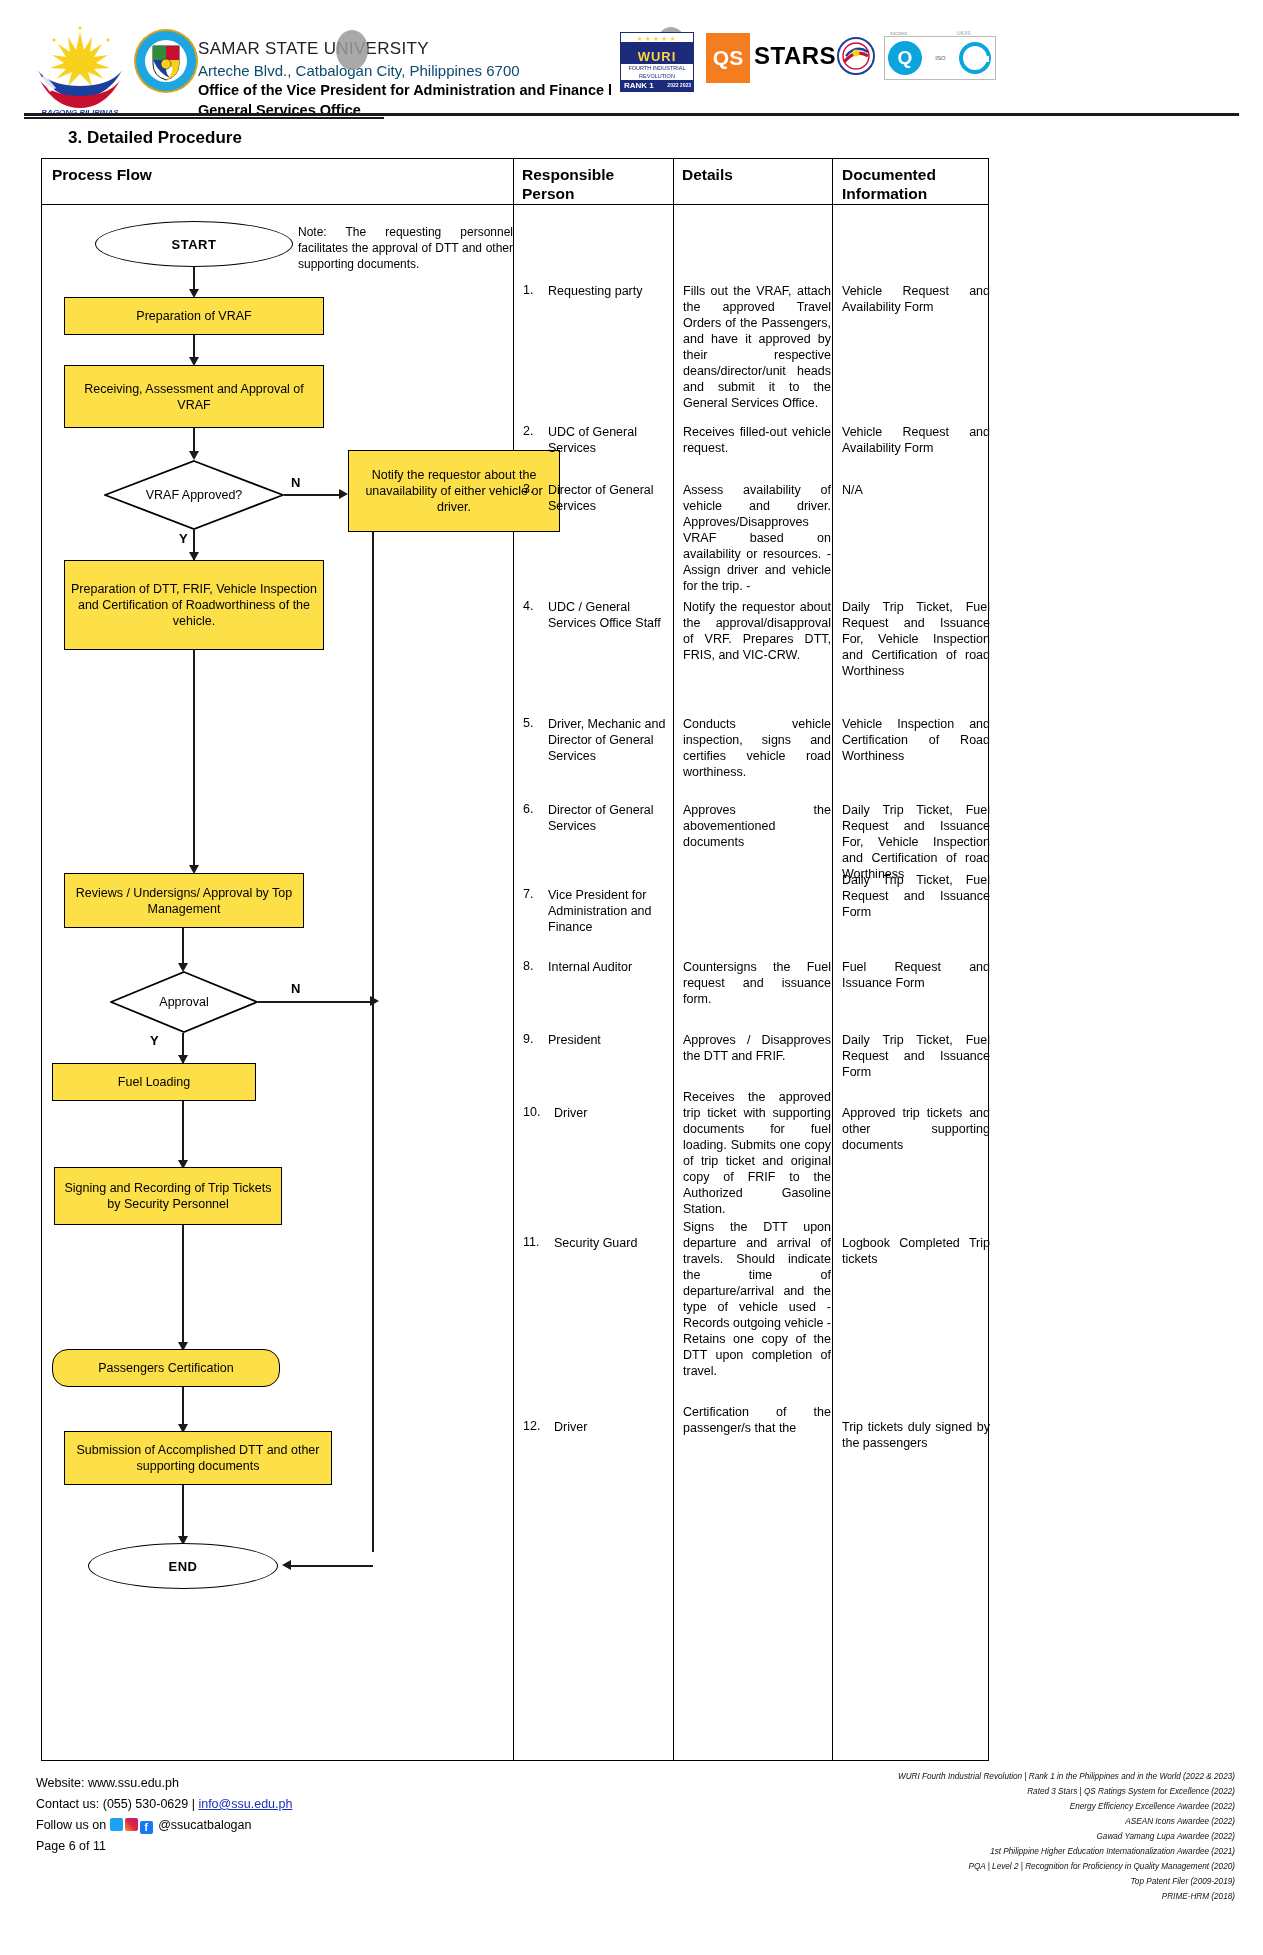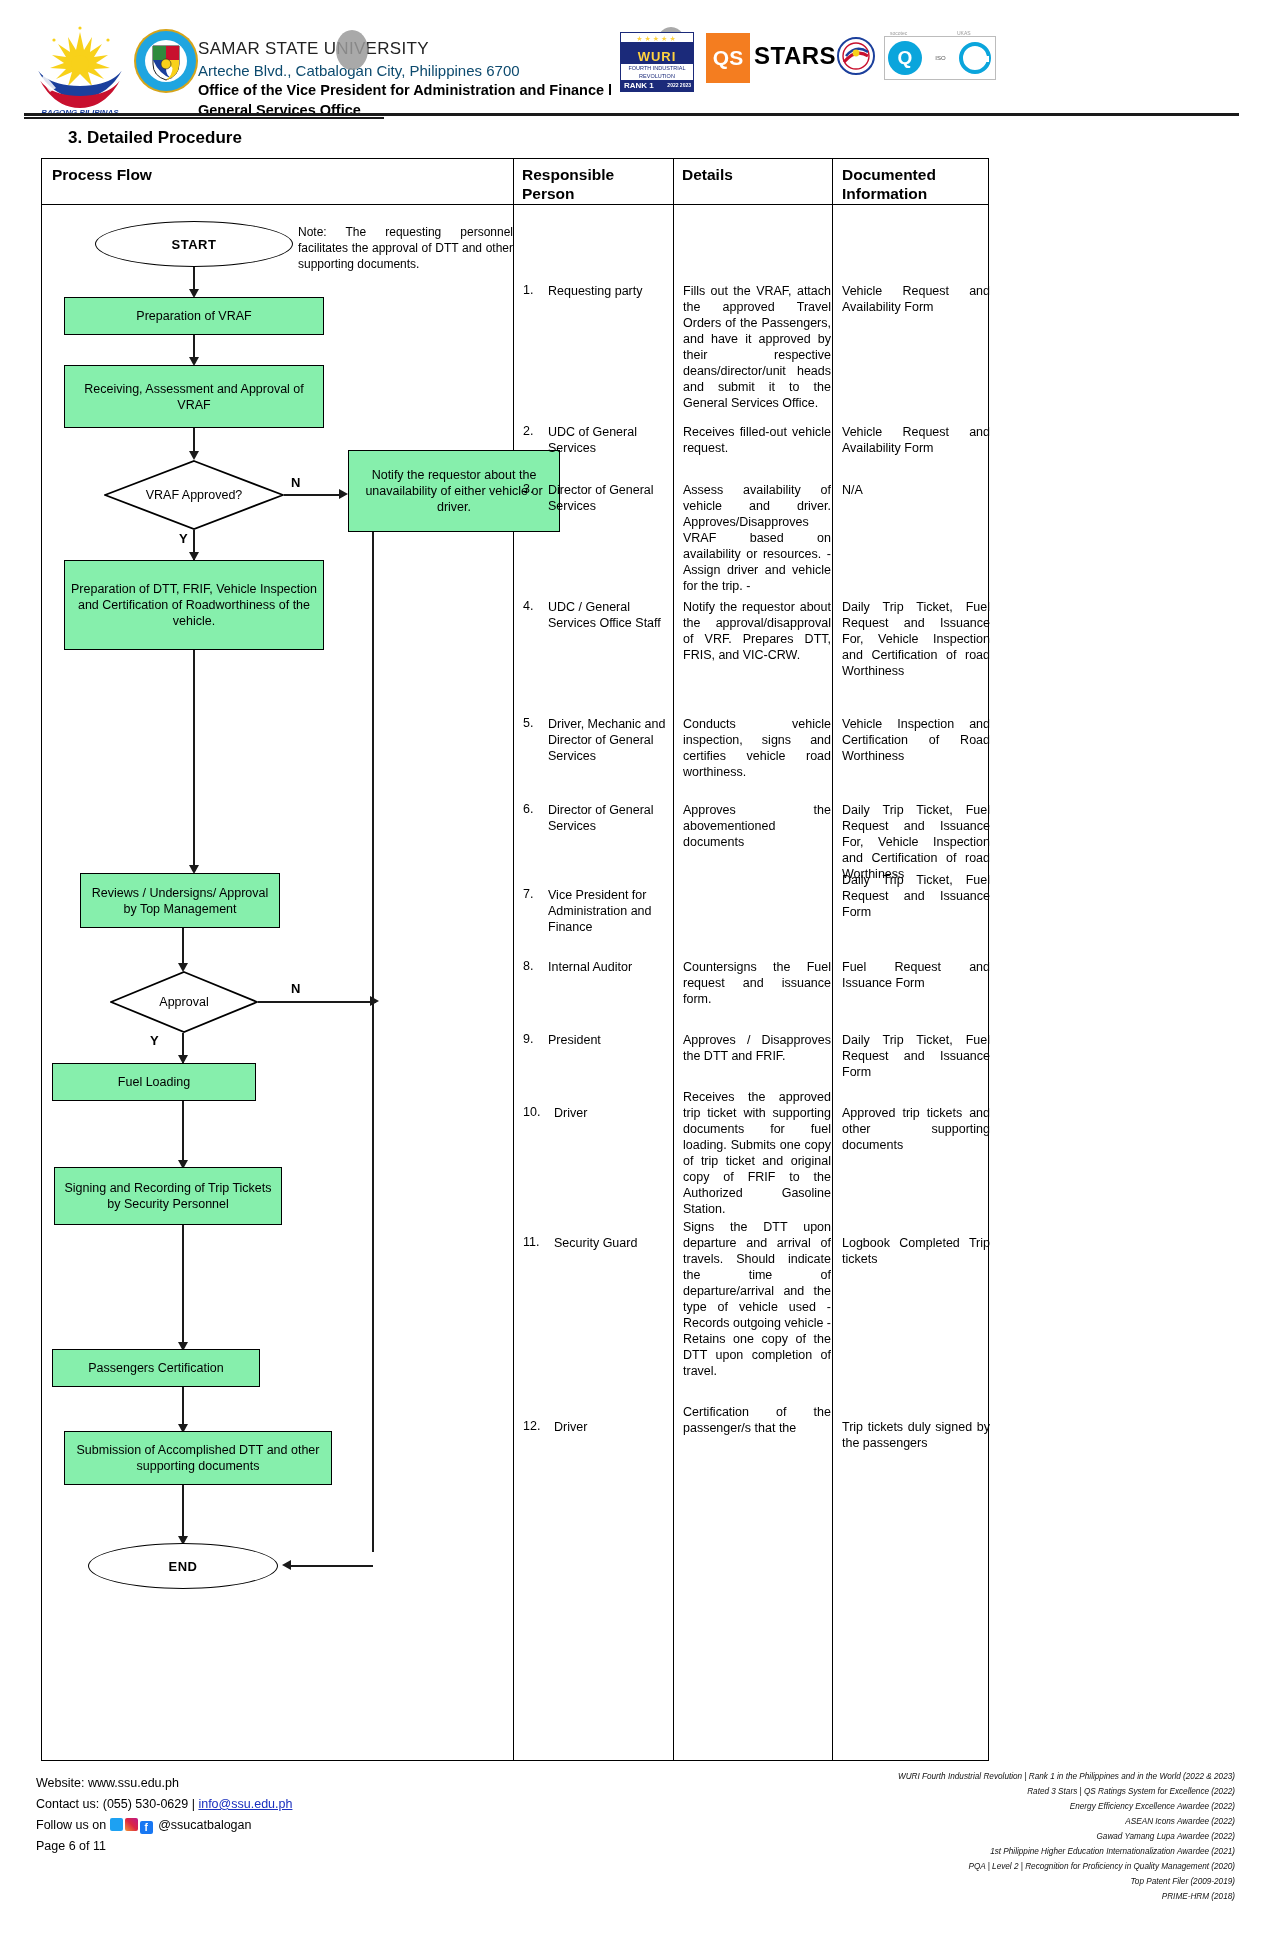--- a/index.html
+++ b/index.html
@@ -54,21 +54,21 @@
   #tbl{position:absolute;left:41px;top:158px;width:948px;height:1603px;
        border:1.5px solid #000;box-sizing:border-box;background:#fff;}
   .vline{position:absolute;top:0;width:1px;background:#000;height:100%;}
   #v1{left:471px;} #v2{left:631px;} #v3{left:790px;}
   #hrow{position:absolute;left:0;top:45px;width:100%;height:1px;background:#000;}
   .th{position:absolute;top:6px;font-size:15.5px;font-weight:bold;line-height:19px;}
   #th1{left:10px;} #th2{left:480px;} #th3{left:640px;} #th4{left:800px;}
 
   
   #flow{position:absolute;left:0;top:46px;width:471px;height:1556px;}
-  .node{position:absolute;box-sizing:border-box;border:1.5px solid #000;background:#86efac;
+  .node{position:absolute;box-sizing:border-box;border:1.5px solid #000;background:#fde047;
         display:flex;align-items:center;justify-content:center;text-align:center;
         font-size:12.5px;line-height:16px;padding:3px 6px;}
   .term{position:absolute;box-sizing:border-box;border:1.8px solid #000;border-radius:50%;background:#fff;
         display:flex;align-items:center;justify-content:center;font-size:13px;font-weight:bold;letter-spacing:.5px;}
   .dia-wrap{position:absolute;}
   .dia-wrap .dia{position:absolute;left:0;top:0;width:100%;height:100%;}
   .dia-lbl{position:absolute;left:0;top:0;width:100%;height:100%;display:flex;align-items:center;
            justify-content:center;font-size:12.5px;}
   .conn{position:absolute;background:#1a1a1a;}
   .vconn{width:1.6px;}
@@ -223,21 +223,21 @@
     <div class="conn vconn" style="left:151px;top:325px;height:30px;"></div>
     <div class="arrow-d" style="left:146.5px;top:347px;"></div>
 
     <div class="node" style="left:306px;top:245px;width:212px;height:82px;">Notify the requestor about the unavailability of either vehicle or driver.</div>
     <div class="conn vconn" style="left:330px;top:327px;height:1020px;"></div>
 
     <div class="node" style="left:22px;top:355px;width:260px;height:90px;">Preparation of DTT, FRIF, Vehicle Inspection and Certification of Roadworthiness of the vehicle.</div>
     <div class="conn vconn" style="left:151px;top:445px;height:222px;"></div>
     <div class="arrow-d" style="left:146.5px;top:660px;"></div>
 
-    <div class="node" style="left:22px;top:668px;width:200px;height:55px;margin-left:16px;">Reviews / Undersigns/ Approval by Top Management</div>
+    <div class="node" style="left:22px;top:668px;width:240px;height:55px;">Reviews / Undersigns/ Approval by Top Management</div>
     <div class="conn vconn" style="left:140px;top:723px;height:42px;"></div>
     <div class="arrow-d" style="left:135.5px;top:758px;"></div>
 
     <div class="dia-wrap" style="left:68px;top:766px;width:148px;height:62px;">
       <svg class="dia" viewBox="0 0 148 62" preserveAspectRatio="none">
         <polygon points="74,1 147,31 74,61 1,31" fill="#fff" stroke="#000" stroke-width="1.8"></polygon>
       </svg>
       <div class="dia-lbl">Approval</div>
     </div>
     <div class="conn hconn" style="left:216px;top:796px;width:118px;"></div>
@@ -249,21 +249,21 @@
 
 
     <div class="node" style="left:10px;top:858px;width:204px;height:38px;">Fuel Loading</div>
     <div class="conn vconn" style="left:140px;top:896px;height:66px;"></div>
     <div class="arrow-d" style="left:135.5px;top:955px;"></div>
 
     <div class="node" style="left:12px;top:962px;width:228px;height:58px;">Signing and Recording of Trip Tickets by Security Personnel</div>
     <div class="conn vconn" style="left:140px;top:1020px;height:124px;"></div>
     <div class="arrow-d" style="left:135.5px;top:1137px;"></div>
 
-    <div class="node" style="left:10px;top:1144px;width:208px;height:38px;">Passengers Certification</div>
+    <div class="node" style="left:10px;top:1144px;width:228px;height:38px;border-radius:16px;">Passengers Certification</div>
     <div class="conn vconn" style="left:140px;top:1182px;height:44px;"></div>
     <div class="arrow-d" style="left:135.5px;top:1219px;"></div>
 
     <div class="node" style="left:22px;top:1226px;width:268px;height:54px;">Submission of Accomplished DTT and other supporting documents</div>
     <div class="conn vconn" style="left:140px;top:1280px;height:58px;"></div>
     <div class="arrow-d" style="left:135.5px;top:1331px;"></div>
 
     <div class="term" style="left:46px;top:1338px;width:190px;height:46px;">END</div>
     <div class="conn hconn" style="left:248px;top:1360px;width:83px;"></div>
     <div class="arrow-l" style="left:240px;top:1355px;"></div>

